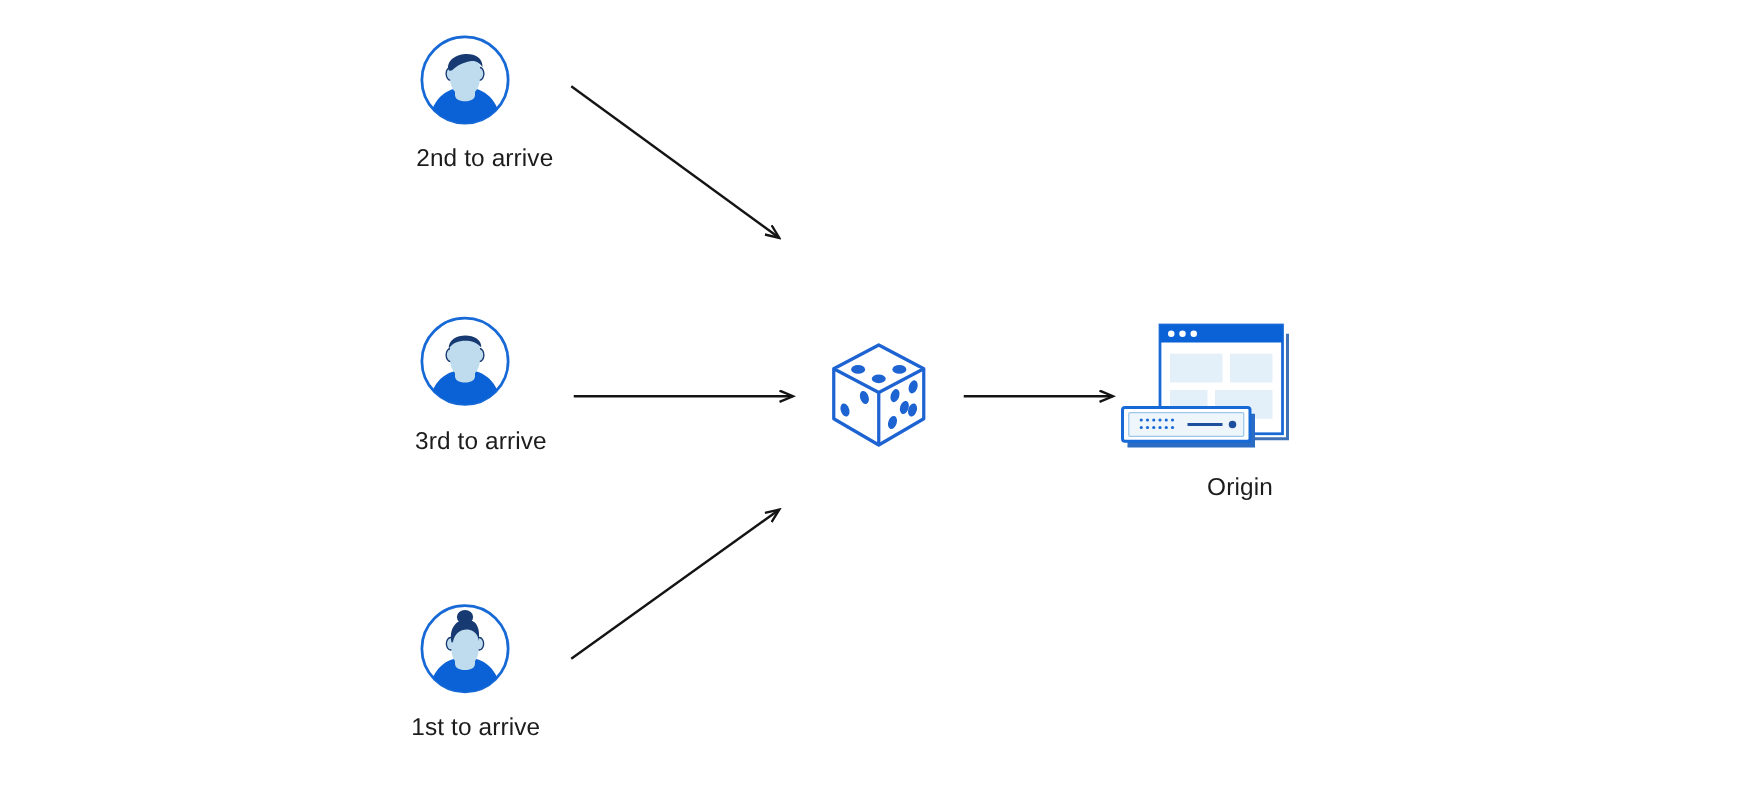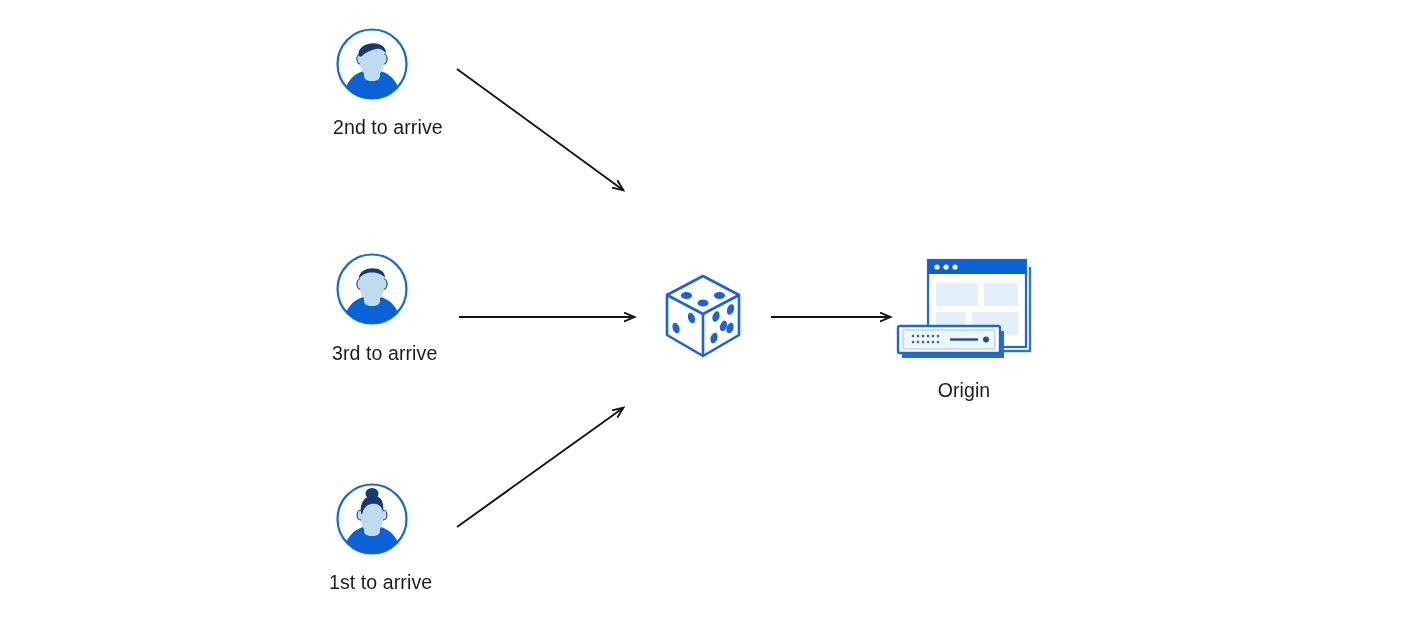--- a/index.html
+++ b/index.html
@@ -190,15 +190,15 @@
           <circle cx="28" cy="87" r="1.25"></circle>
           <circle cx="33" cy="87" r="1.25"></circle>
         <circle cx="38" cy="87" r="1.25"></circle>
           <circle cx="43" cy="87" r="1.25"></circle>
           <circle cx="48" cy="87" r="1.25"></circle>
       </g>
       <line x1="60" y1="84.5" x2="88" y2="84.5" stroke="#1d4f9c" stroke-width="2.4"></line>
       <circle cx="96" cy="84.5" r="3" fill="#1d4f9c"></circle>
     </svg>
   </div>
-  <div class="node-label" style="left:914px; top:379px; width:100px;">Origin</div>
+  <div class="node-label" style="left:942px; top:379px; width:100px;">Origin</div>
 
 </div>
 
 </body></html>

